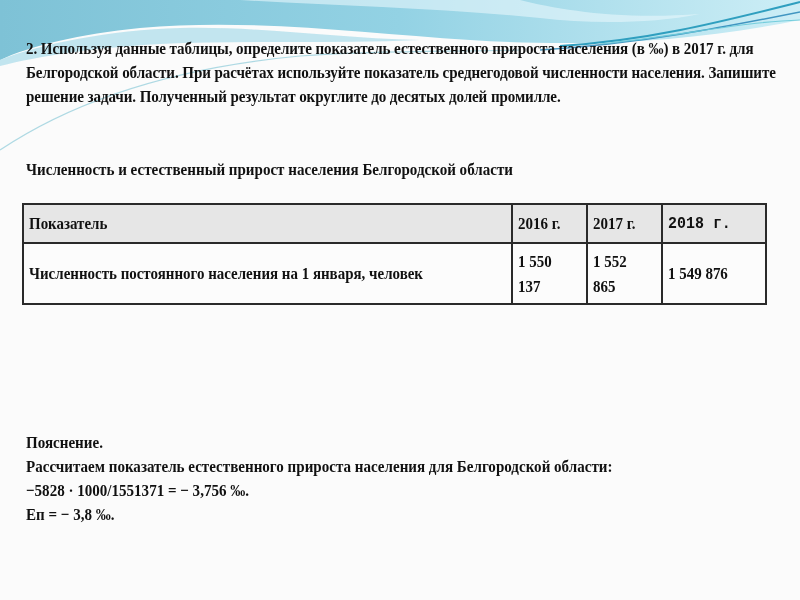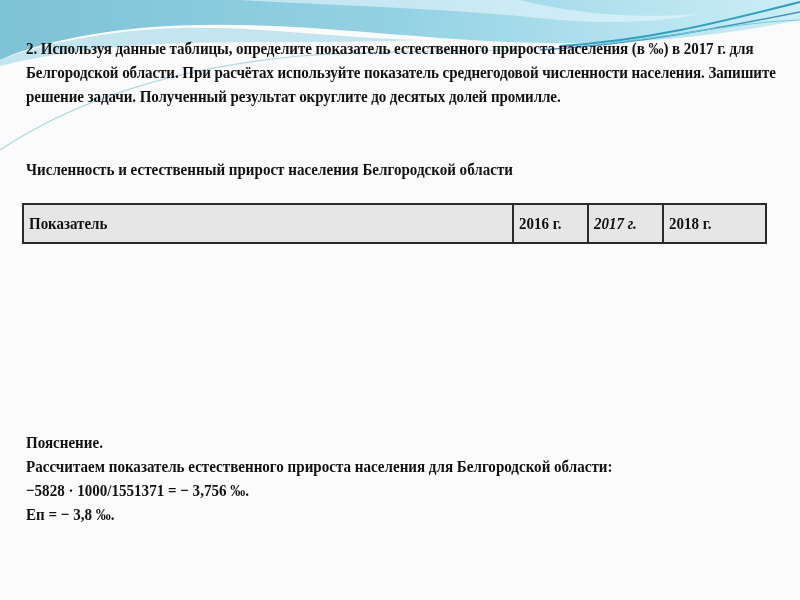--- a/index.html
+++ b/index.html
@@ -72,22 +72,22 @@
       font-weight: bold;
     }
     .cell-inner {
       display: inline-block;
       transform: scaleX(0.88);
       transform-origin: left center;
       white-space: normal;
     }
     .col-label { width: 492px; }
     .col-2016 { width: 64px; }
-    .col-2017 { width: 64px; font-style: italic; }
-    .col-2018 { width: 93px; }
+    .col-2017 { width: 64px; }
+    .col-2018 { width: 93px; font-family: Liberation Mono, monospace; }
     tr.row-1 td { height: 55px; }
     tr.row-2 td { height: 55px; }
     tr.row-3 td { height: 55px; }
     .explanation {
       position: absolute;
       left: 26px;
       top: 430px;
       font-weight: bold;
       font-size: 17.5px;
       line-height: 24px;
@@ -130,20 +130,26 @@
   <table class="data-table">
     <thead>
       <tr>
         <th class="col-label"><span class="cell-inner">Показатель</span></th>
         <th class="col-2016"><span class="cell-inner">2016 г.</span></th>
         <th class="col-2017"><span class="cell-inner">2017 г.</span></th>
         <th class="col-2018"><span class="cell-inner">2018 г.</span></th>
       </tr>
     </thead>
     <tbody>
+      <tr class="row-1">
+        <td><span class="cell-inner">Численность постоянного населения на 1 января, человек</span></td>
+        <td><span class="cell-inner">1 550 137</span></td>
+        <td><span class="cell-inner">1 552 865</span></td>
+        <td><span class="cell-inner" style="white-space:nowrap">1 549 876</span></td>
+      </tr>
     </tbody>
   </table>
 
   <div class="explanation">
     <div>Пояснение.</div>
     <div>Рассчитаем показатель естественного прироста населения для Белгородской области:</div>
     <div>−5828 · 1000/1551371 = − 3,756 ‰.</div>
     <div>Еп = − 3,8 ‰.</div>
   </div>
 

